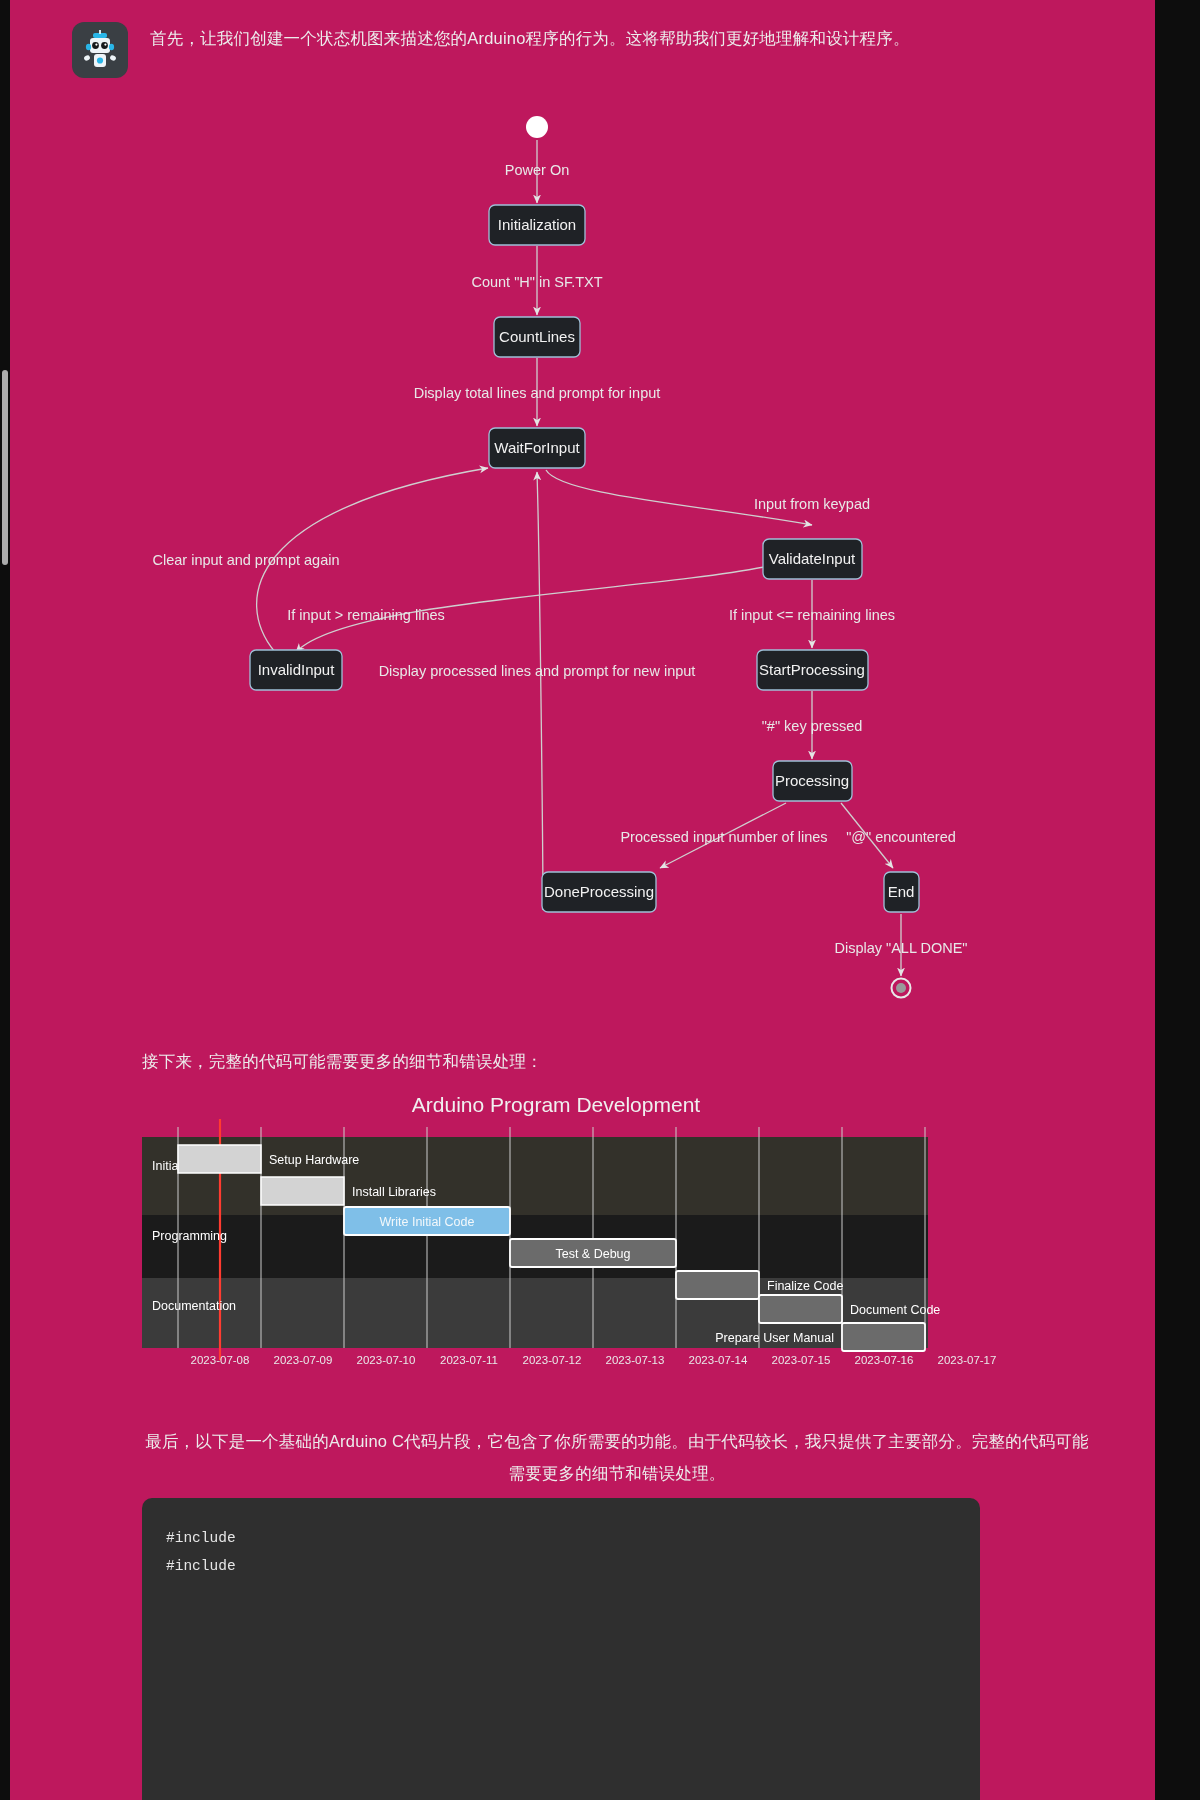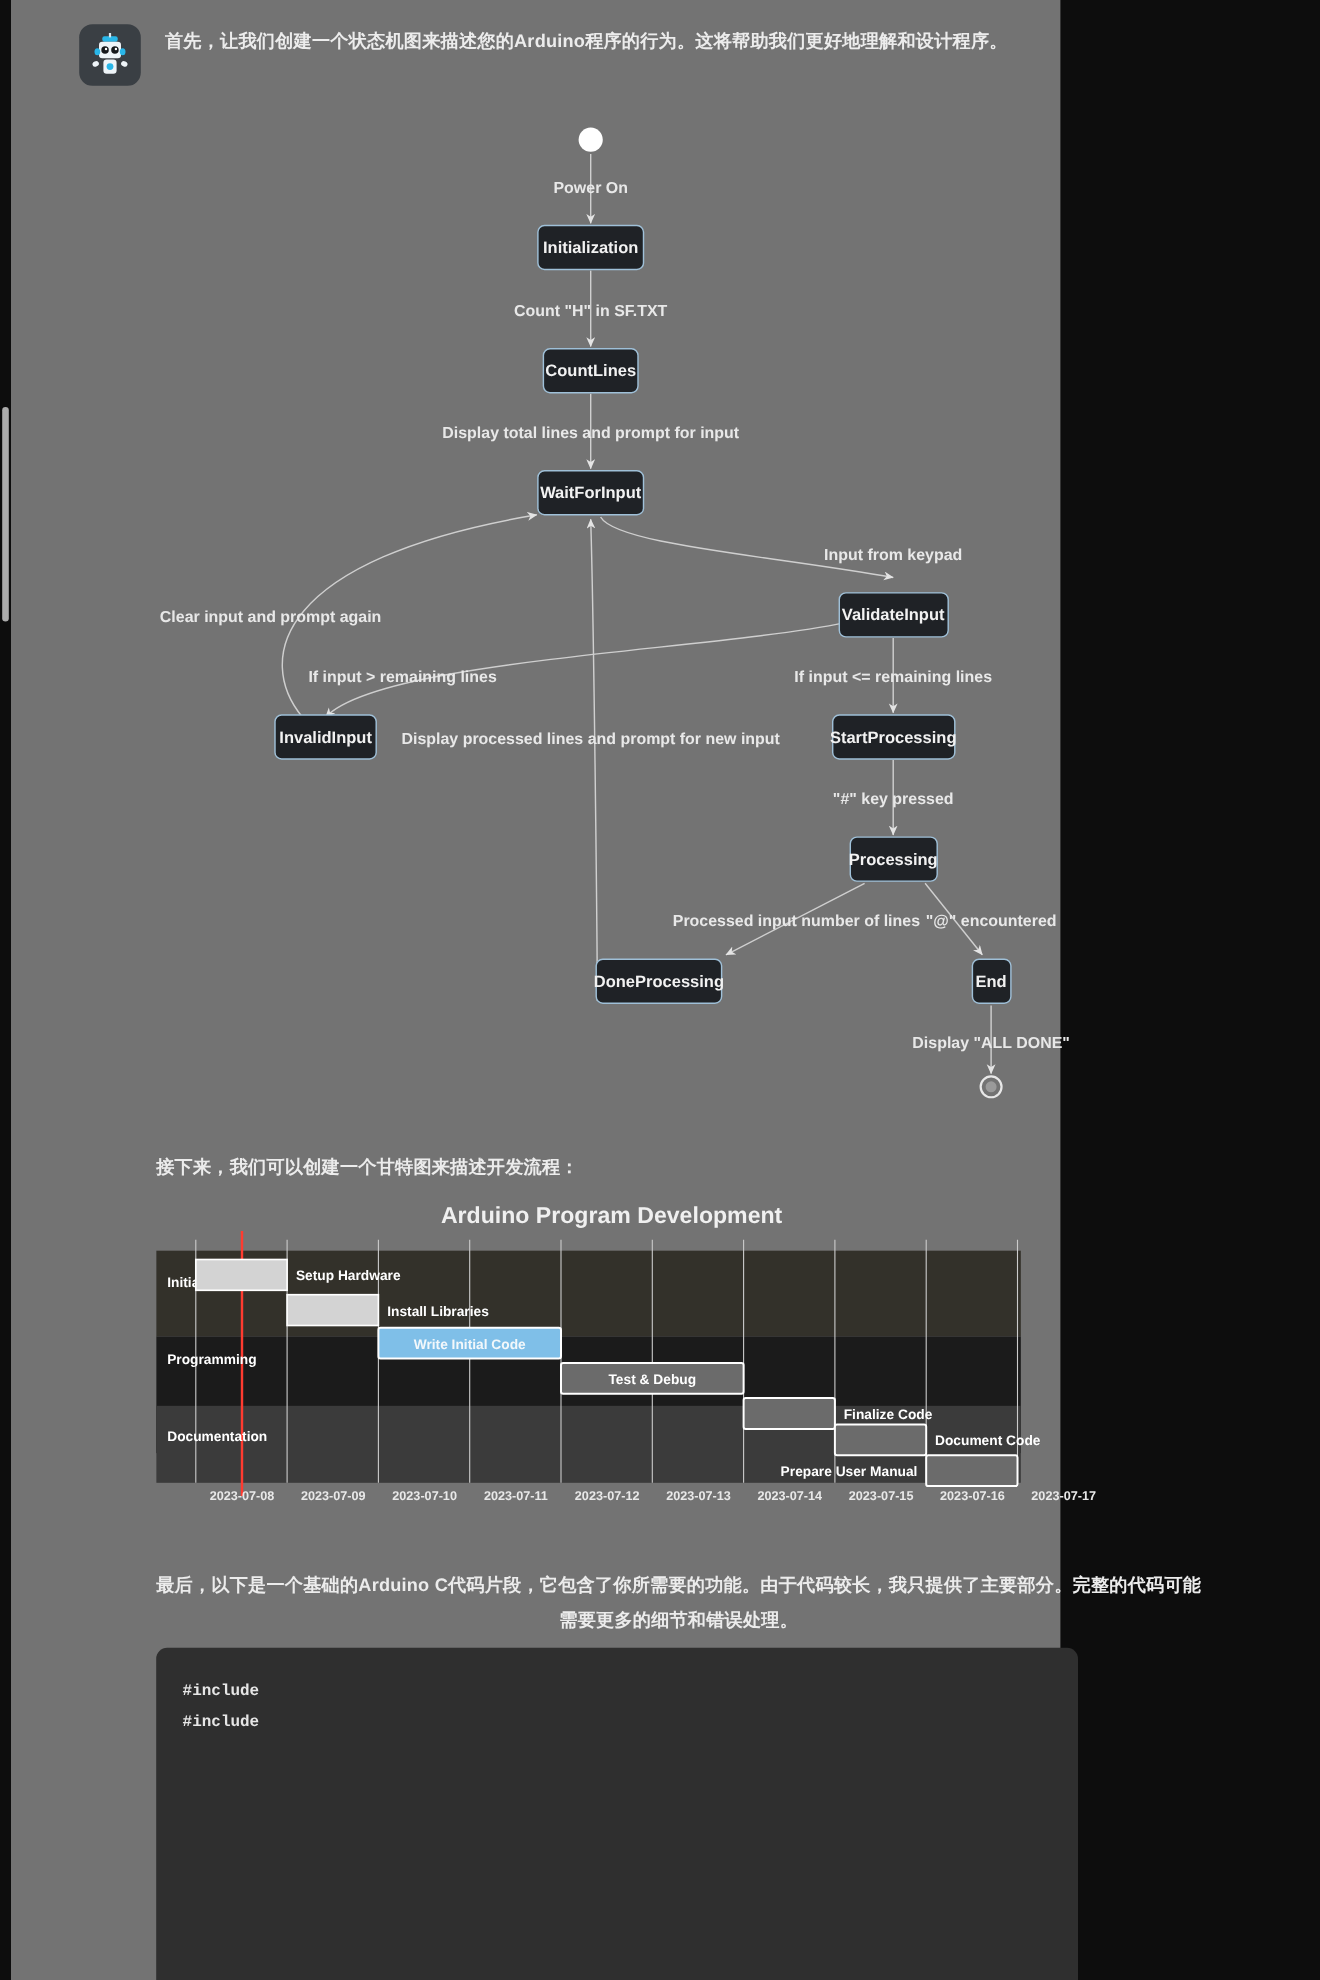--- a/index.html
+++ b/index.html
@@ -3,21 +3,21 @@
 <meta charset="utf-8">
 <style>
   * { box-sizing: border-box; }
   html, body {
     margin: 0; padding: 0;
     width: 1200px; height: 1800px;
     background: #0d0d0d;
     font-family: "Liberation Sans", sans-serif;
     overflow: hidden;
   }
-  #root { position: relative; width: 964px; height: 1800px; background: #737373; font-weight: bold; }
+  #root { position: relative; width: 1155px; height: 1800px; background: #be185d; }
 
   
   .scroll-track { position: absolute; left: 0; top: 0; width: 10px; height: 1800px; background: #0d0d0d; }
   .scroll-thumb { position: absolute; left: 2px; top: 370px; width: 6px; height: 195px;
                   background: #c9c9c9; border-radius: 3px; opacity: .85; }
 
   
   .msg { position: absolute; left: 72px; top: 22px; width: 1060px; display: flex; gap: 22px; }
   .avatar { width: 56px; height: 56px; border-radius: 12px; background: #3a3f44;
             flex: 0 0 56px; position: relative; overflow: hidden; }
@@ -150,21 +150,21 @@
         <text x="812" y="520" text-anchor="middle">If input &lt;= remaining lines</text>
         <text x="537" y="576" text-anchor="middle">Display processed lines and prompt for new input</text>
         <text x="812" y="631" text-anchor="middle">"#" key pressed</text>
         <text x="724" y="742" text-anchor="middle">Processed input number of lines</text>
         <text x="901" y="742" text-anchor="middle">"@" encountered</text>
         <text x="901" y="853" text-anchor="middle">Display "ALL DONE"</text>
       </g>
     </svg>
   </div>
 
-  <p class="para" id="para-gantt">接下来，我们可以创建一个甘特图来描述开发流程：</p>
+  <p class="para" id="para-gantt">接下来，完整的代码可能需要更多的细节和错误处理：</p>
 
   <div id="gantt">
     <svg class="gantt-svg" width="928" height="290" viewBox="0 0 928 290">
 
       <text x="414" y="37" text-anchor="middle" fill="#f0f0f0" font-size="21" font-family="Liberation Sans, sans-serif">Arduino Program Development</text>
 
       <rect x="0" y="62" width="786" height="78" fill="#33312a"></rect>
       <rect x="0" y="140" width="786" height="106" fill="#1b1b1b"></rect>
       <rect x="0" y="176" width="786" height="0" fill="none"></rect>
       <rect x="0" y="203" width="786" height="70" fill="#3b3b3b"></rect>

